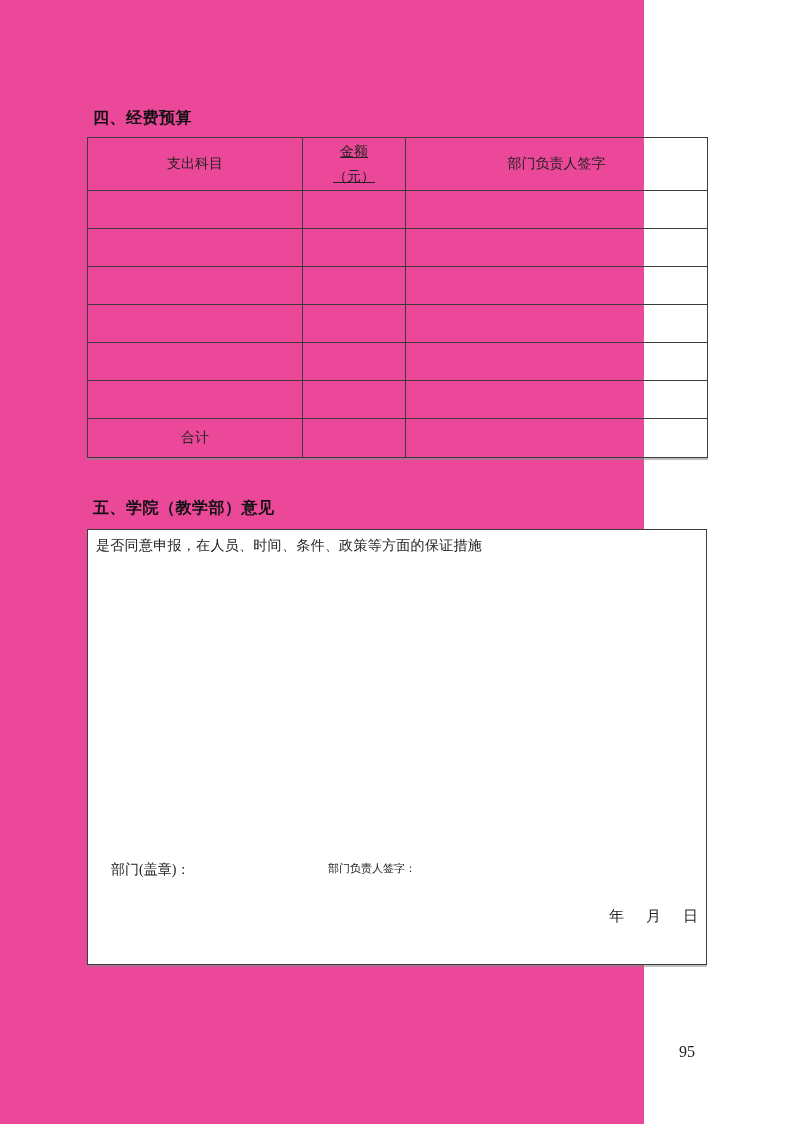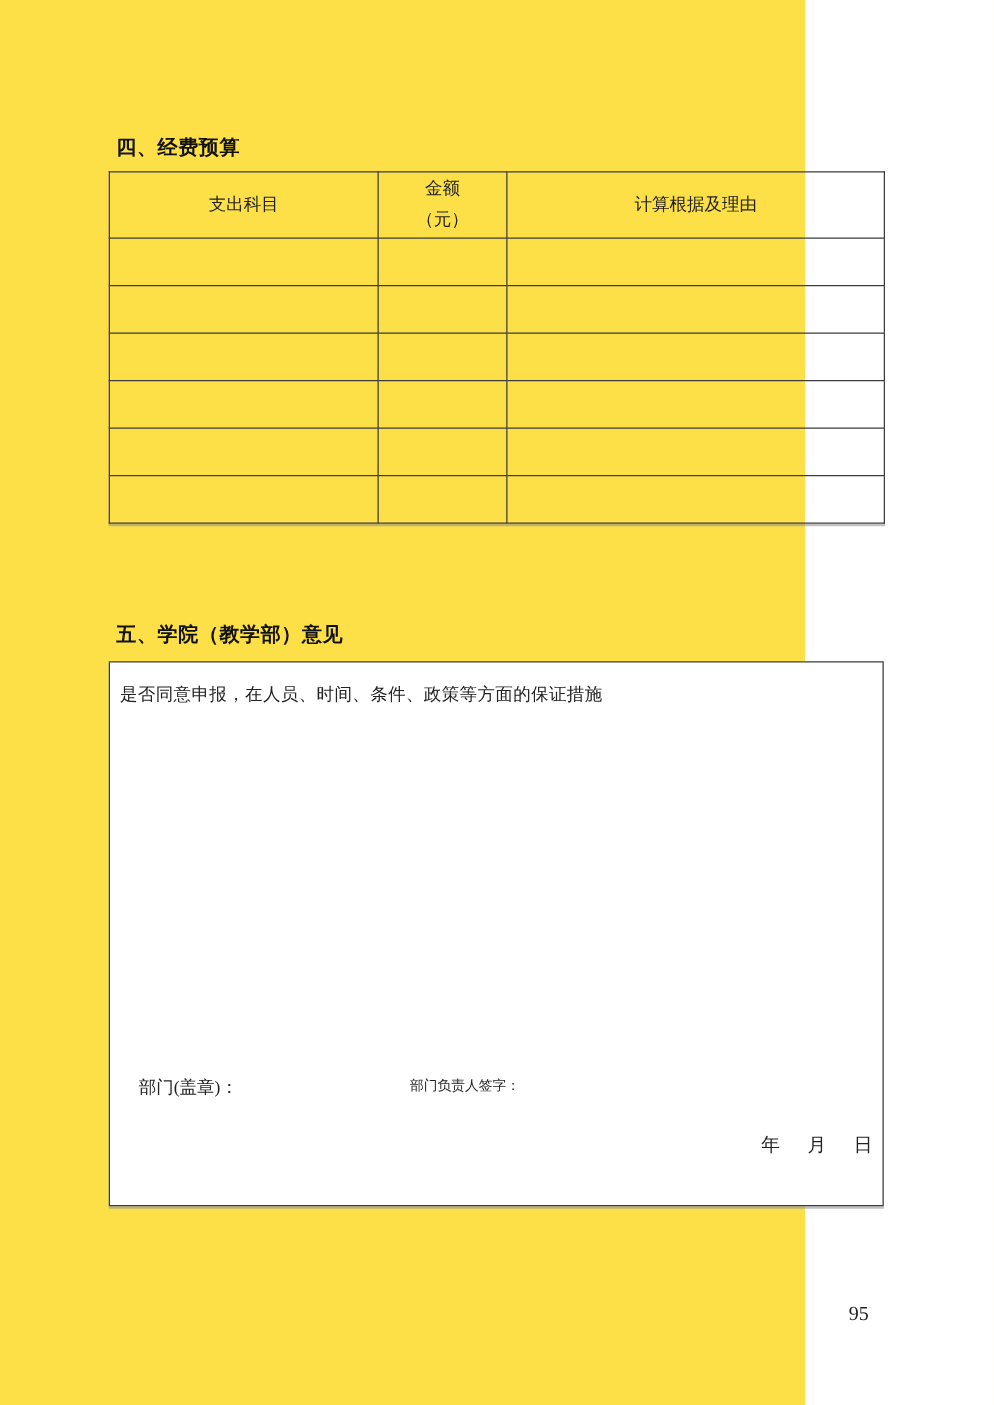--- a/index.html
+++ b/index.html
@@ -9,21 +9,21 @@
     height: 1124px;
     position: relative;
     font-family: "Liberation Serif", "DejaVu Serif", serif;
     color: #1f1f1f;
     overflow: hidden;
   }
   .page {
     position: absolute;
     left: 0; top: 0;
     width: 644px; height: 1124px;
-    background: #fde047;
+    background: #ec4899;
   }
   .sec-title {
     position: absolute;
     font-family: "Liberation Sans", "DejaVu Sans", sans-serif;
     font-weight: 700;
     font-size: 16px;
     letter-spacing: 0.5px;
     color: #111111;
     white-space: nowrap;
   }
@@ -47,35 +47,35 @@
     font-weight: normal;
     font-size: 14px;
     text-align: center;
     vertical-align: middle;
     padding: 0;
     color: #222222;
   }
   table.budget-table thead tr { height: 53px; }
   table.budget-table tbody tr.body-row { height: 38px; }
   table.budget-table tbody tr.total-row { height: 39px; }
-  .two-line div { line-height: 25px; }
+  .two-line div { line-height: 25px; text-decoration: underline; }
 
   .opinion-box {
     position: absolute;
     left: 87px; top: 529px;
     width: 620px; height: 436px;
     border: 1px solid #3c3c3c;
     box-shadow: 0 2px 0 rgba(140,140,140,0.55);
     background: #ffffff;
     font-size: 14px;
     color: #222222;
   }
   .opinion-prompt {
     position: absolute;
-    left: 8px; top: 17px;
+    left: 8px; top: 7px;
     letter-spacing: 0.3px;
     white-space: nowrap;
   }
   .sig-seal {
     position: absolute;
     left: 23px; top: 331px;
     font-size: 14px;
     white-space: nowrap;
   }
   .sig-head {
@@ -113,21 +113,21 @@
         <col class="c2">
         <col class="c3">
       </colgroup>
     <thead>
       <tr>
         <th>支出科目</th>
         <th class="two-line">
           <div>金额</div>
           <div>（元）</div>
         </th>
-        <th>计算根据及理由</th>
+        <th>部门负责人签字</th>
       </tr>
     </thead>
     <tbody>
       <tr class="body-row">
         <td></td>
         <td></td>
         <td></td>
       </tr>
       <tr class="body-row">
         <td></td>
@@ -147,20 +147,25 @@
         <tr class="body-row">
         <td></td>
         <td></td>
         <td></td>
       </tr>
         <tr class="body-row">
         <td></td>
         <td></td>
         <td></td>
       </tr>
+        <tr class="total-row">
+        <td>合计</td>
+        <td></td>
+        <td></td>
+      </tr>
     </tbody>
   </table>
 
   <div class="sec-title title-opinion">五、学院（教学部）意见</div>
 
   <div class="opinion-box">
     <div class="opinion-prompt">是否同意申报，在人员、时间、条件、政策等方面的保证措施</div>
     <span class="sig-seal">部门(盖章)：</span>
     <span class="sig-head">部门负责人签字：</span>
     <div class="date-line">

